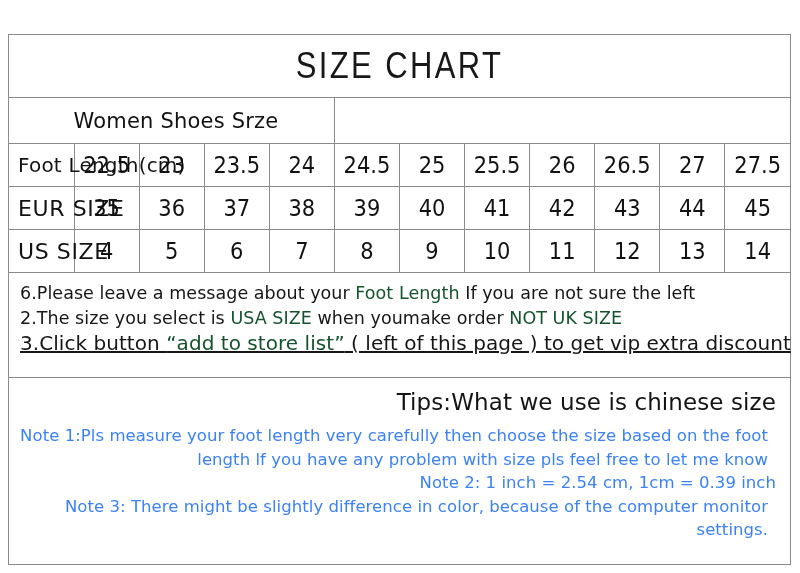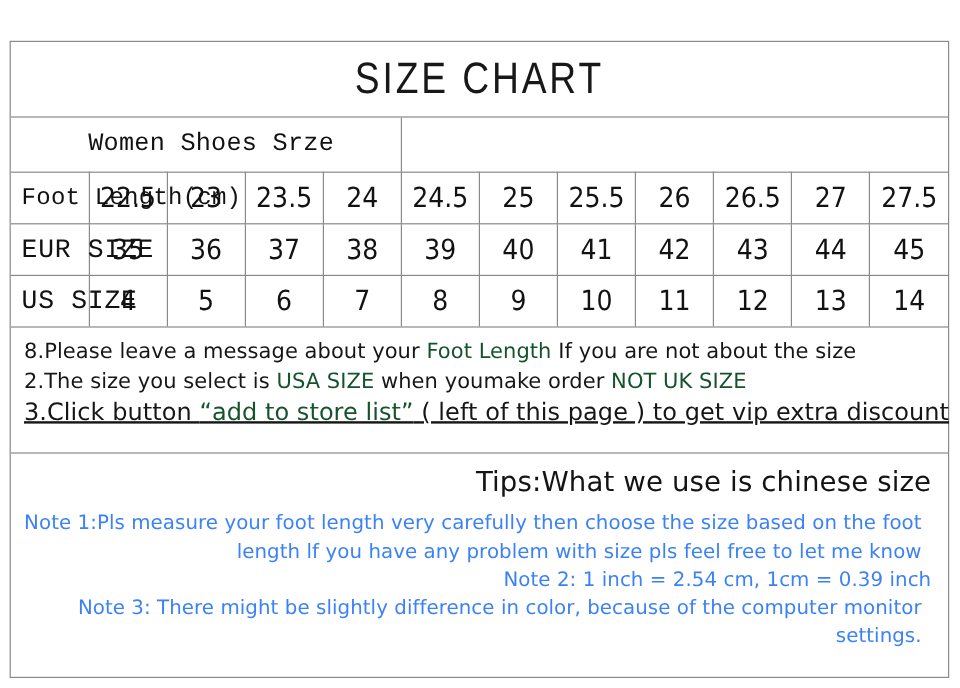--- a/index.html
+++ b/index.html
@@ -65,21 +65,20 @@
     white-space: nowrap;
   }
   table.size-table td:last-child { border-right: none; }
   table.size-table tr:last-child td { border-bottom: none; }
 
   .lbl-cell {
     text-align: center;
     padding-left: 9px !important;
     font-size: 21px;
     letter-spacing: 0.2px;
-    font-family: Liberation Mono, monospace;
   }
   .row-women td { height: 45px; }
   .row-women .lbl-cell { font-size: 21px; }
   .row-data td { height: 42px; }
   .row-data .lbl-cell { font-size: 20px; }
   .row-eur .lbl-cell, .row-us .lbl-cell { font-size: 22px; letter-spacing: 0.6px; }
   .row-eur td, .row-us td { font-size: 22px; }
   .num { transform: scaleY(1.1); display: inline-block; }
 
   
@@ -179,21 +178,21 @@
         <td><span class="num">10</span></td>
         <td><span class="num">11</span></td>
         <td><span class="num">12</span></td>
         <td><span class="num">13</span></td>
         <td><span class="num">14</span></td>
       </tr>
     </tbody>
   </table>
 
   <div class="notes">
-    <div class="note-line"><span>8.Please leave a message about your </span><span class="red">Foot Length</span><span> If you are not about the size</span></div>
+    <div class="note-line"><span>6.Please leave a message about your </span><span class="red">Foot Length</span><span> If you are not sure the left</span></div>
     <div class="note-line"><span>2.The size you select is </span><span class="red">USA SIZE</span><span> when youmake order </span><span class="red">NOT UK SIZE</span></div>
     <div class="note-line third"><span>3.Click button  </span><span class="red">“add to store list”</span><span>  ( left of this page ) to get vip extra discount</span></div>
   </div>
 
   <div class="tips">
     <div class="tips-heading">Tips:What we use is chinese size</div>
     <div class="tips-note wrap">Note 1:Pls measure your foot length very carefully then choose the size based on the foot length lf you have any problem with size pls feel free to let me know</div>
     <div class="tips-note">Note 2: 1 inch = 2.54 cm, 1cm = 0.39 inch</div>
     <div class="tips-note wrap">Note 3: There might be slightly difference in color, because of the computer monitor settings.</div>
   </div>

